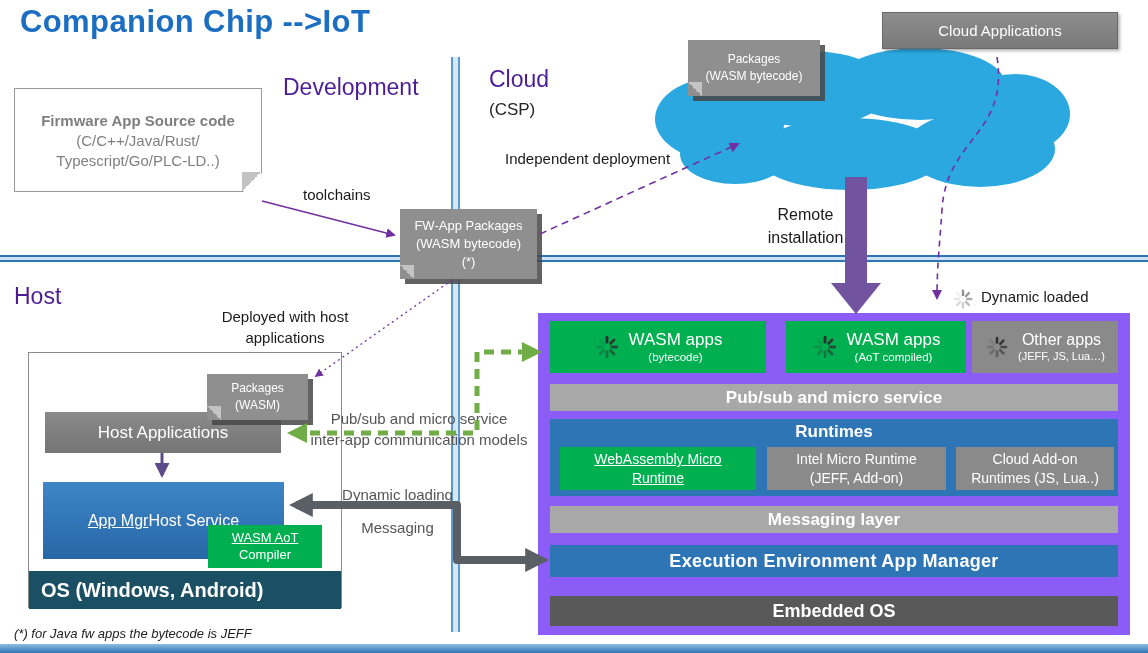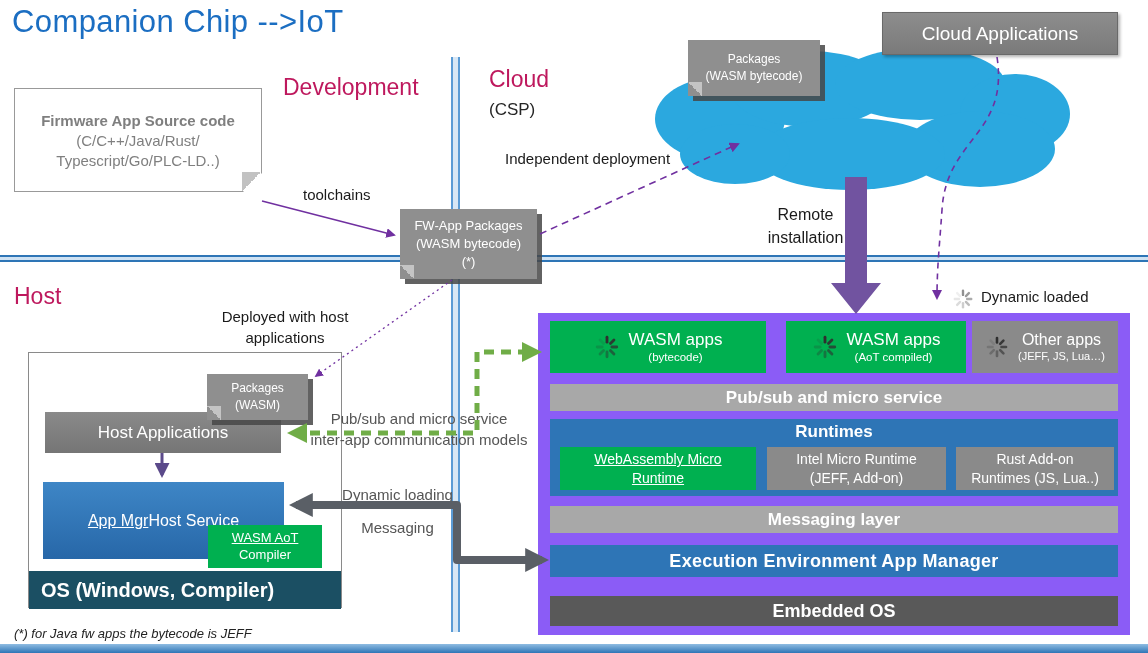--- a/index.html
+++ b/index.html
@@ -1,21 +1,21 @@
 <!DOCTYPE html>
 <html><head>
 <meta charset="utf-8">
 <style>
   *{margin:0;padding:0;box-sizing:border-box}
   body{font-family:"Liberation Sans",sans-serif;background:#fff}
   .canvas{position:relative;width:1148px;height:653px;background:#fff;overflow:hidden}
   .abs{position:absolute}
 
-  .title{left:12px;top:4px;font-size:31px;font-weight:normal;color:#1B6EC2;letter-spacing:.4px;z-index:3}
-  .sec{font-size:23px;color:#be185d;z-index:3}
+  .title{left:20px;top:4px;font-size:31px;font-weight:bold;color:#1B6EC2;letter-spacing:.4px;z-index:3}
+  .sec{font-size:23px;color:#4c1d95;z-index:3}
   .small-label{font-size:15px;color:#1a1a1a;z-index:5}
   .gray-label{font-size:15px;color:#555;z-index:5}
   .footnote{left:14px;top:626px;font-size:13px;font-style:italic;color:#222;z-index:3}
 
   .h-divider{left:0;top:255px;width:1148px;height:7px;z-index:1;
     background:linear-gradient(to bottom,#2E75B6 0 2px,#CFE2F3 2px 5px,#2E75B6 5px 7px)}
   .v-divider{left:451px;top:57px;width:9px;height:575px;z-index:1;
     background:linear-gradient(to right,#5B9BD5 0 2px,#D8E7F5 2px 7px,#5B9BD5 7px 9px)}
   .bottom-bar{left:0;top:644px;width:1148px;height:9px;z-index:1;
     background:linear-gradient(to bottom,#8FBCE2,#2E75B6)}
@@ -36,22 +36,22 @@
   .pkg-fw{left:400px;top:209px;width:137px;height:70px;font-size:13px}
   .pkg-host{left:207px;top:374px;width:101px;height:46px;font-size:12px}
 
   .cloud-store{left:745px;top:64px;width:213px;height:112px;background:#D4D4D4;
     border:1px solid #9a9a9a;z-index:3}
   .cloud-store .t{margin-top:42px;text-align:center;font-size:20px;color:#2f2f2f}
   .compiler-cloud{position:absolute;left:8px;top:78px;width:163px;height:26px;background:#00B050;
     color:#fff;font-size:13px;display:flex;align-items:center;justify-content:center;
     text-decoration:underline}
 
-  .cloud-apps{left:882px;top:12px;width:236px;height:43px;background:linear-gradient(#8d8d8d,#7a7a7a);
-    border:1px solid #696969;color:#fff;font-size:19px;display:flex;align-items:center;
+  .cloud-apps{left:882px;top:12px;width:236px;height:37px;background:linear-gradient(#8d8d8d,#7a7a7a);
+    border:1px solid #696969;color:#fff;font-size:15px;display:flex;align-items:center;
     justify-content:center;z-index:3;box-shadow:2px 2px 3px rgba(0,0,0,.3)}
 
   .remote-label{left:748px;top:203px;width:115px;text-align:center;font-size:16px;color:#1a1a1a;
     line-height:1.45;z-index:3}
 
   .embedded-panel{left:538px;top:313px;width:592px;height:322px;background:#8b5cf6;z-index:2}
   .app{position:absolute;display:flex;align-items:center;justify-content:center;gap:9px;color:#fff}
   .app .tt{text-align:center;line-height:1.25}
   .app .t1{font-size:17px}
   .app .t2{font-size:11.5px}
@@ -253,41 +253,41 @@
       <div id="runtimes-title">Runtimes</div>
       <div id="rt1" class="rt">
         <div>WebAssembly Micro</div>
         <div>Runtime</div>
       </div>
       <div id="rt2" class="rt">
         <div>Intel Micro Runtime</div>
         <div>(JEFF, Add-on)</div>
       </div>
       <div id="rt3" class="rt">
-        <div>Rust Add-on</div>
+        <div>Cloud Add-on</div>
         <div>Runtimes (JS, Lua..)</div>
       </div>
     </div>
 
     <div id="messaging-bar" class="bar">Messaging layer</div>
     <div id="exec-bar" class="bar">Execution Environment App Manager</div>
     <div id="embos-bar" class="bar">Embedded OS</div>
   </div>
 
   <div class="abs host-box">
     <div class="host-apps">Host Applications</div>
     <div class="app-mgr">
       <div class="u">App Mgr</div>
       <div>Host Service</div>
       <div class="compiler-host">
         <div class="u">WASM AoT</div>
         <div>Compiler</div>
       </div>
     </div>
-    <div class="os-bar">OS (Windows, Compiler)</div>
+    <div class="os-bar">OS (Windows, Android)</div>
   </div>
 
   <div class="abs footnote">(*) for Java fw apps the bytecode is JEFF</div>
 
   <svg class="abs overlay" width="1148" height="653">
     <defs>
       <marker id="mp" viewBox="0 0 10 10" refX="8" refY="5" markerWidth="6.5" markerHeight="6.5" orient="auto-start-reverse">
         <path d="M0,0L10,5L0,10z" fill="#7030A0"></path>
       </marker>
       <marker id="mpd" viewBox="0 0 10 10" refX="8" refY="5" markerWidth="5" markerHeight="5" orient="auto-start-reverse">

